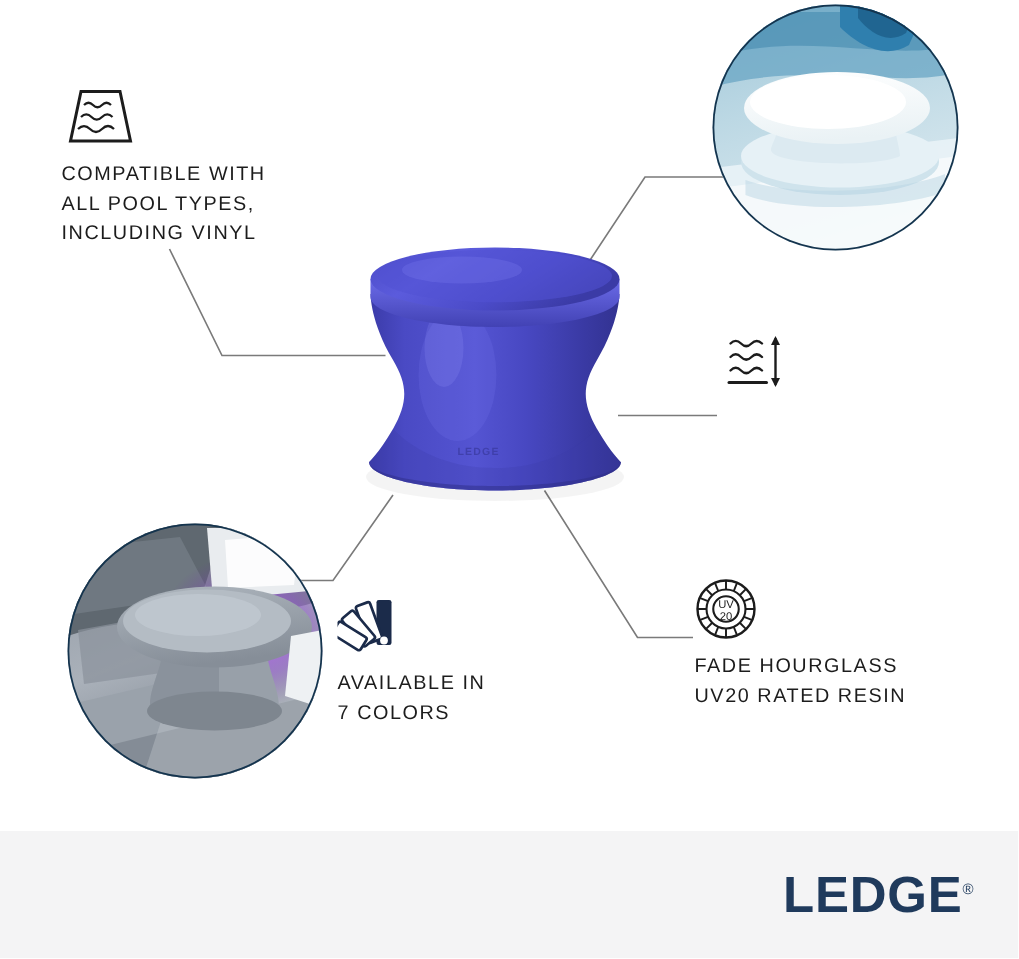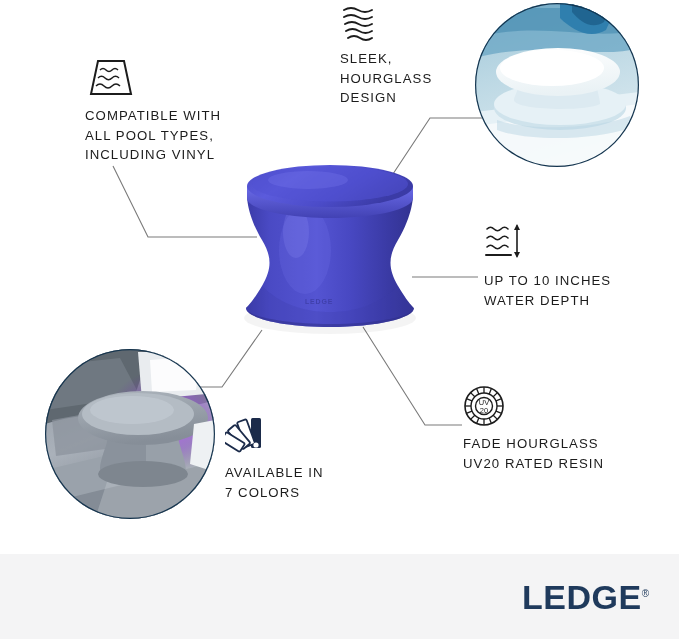--- a/index.html
+++ b/index.html
@@ -37,25 +37,25 @@
     letter-spacing: 1.05px;
     color: #1c1c1c;
     white-space: pre-line;
     font-weight: 400;
   }
   .feature-icon {
     display: block;
     margin-bottom: 7px;
   }
 
-  #feat-pool      { left: 41px;  top: 57px; margin-left: 44px;  }
+  #feat-pool      { left: 41px;  top: 57px;  }
   #feat-sleek     { left: 340px; top: 4px;   }
   #feat-depth     { left: 484px; top: 222px; }
   #feat-uv        { left: 463px; top: 385px; }
-  #feat-colors    { left: 225px; top: 414px; }
+  #feat-colors    { left: 225px; top: 396px; }
 
   
   #footer-band {
     position: absolute;
     left: 0;
     top: 554px;
     width: 679px;
     height: 85px;
     background: #f4f4f5;
     z-index: 6;
@@ -256,49 +256,33 @@
       <path d="M13,4 L39,4 L46,37 L6,37 Z" fill="none" stroke="#1c1c1c" stroke-width="2"></path>
       <path d="M15,13 q3,-3 6,0 t6,0 t6,0" fill="none" stroke="#1c1c1c" stroke-width="1.5"></path>
       <path d="M13,21 q3.5,-3.5 7,0 t7,0 t7,0" fill="none" stroke="#1c1c1c" stroke-width="1.5"></path>
       <path d="M11,29 q4,-4 8,0 t8,0 t8,0" fill="none" stroke="#1c1c1c" stroke-width="1.5"></path>
     </svg>
     <div class="feature-label">COMPATIBLE WITH
 ALL POOL TYPES,
 INCLUDING VINYL</div>
   </div>
 
-  <div class="feature" id="feat-sleek">
-    <svg class="feature-icon" width="46" height="38" viewBox="0 0 46 38">
-      <g fill="none" stroke="#1c1c1c" stroke-width="1.9" stroke-linecap="round">
-        <path d="M4,6 q7,-4 14,0 t14,0"></path>
-        <path d="M4,13 q7,-4 14,0 t14,0"></path>
-        <path d="M5,20 q7,-4 13.5,0 t13.5,0"></path>
-        <path d="M6,27 q6.5,-4 13,0 t13,0"></path>
-        <path d="M8,34 q6,-4 12,0 t12,0"></path>
-      </g>
-    </svg>
-    <div class="feature-label">SLEEK,
-HOURGLASS
-DESIGN</div>
-  </div>
 
   <div class="feature" id="feat-depth">
     <svg class="feature-icon" width="42" height="42" viewBox="0 0 42 42">
       <g fill="none" stroke="#1c1c1c" stroke-width="1.6" stroke-linecap="round">
         <path d="M3,7 q3.5,-3.5 7,0 t7,0 t7,0"></path>
         <path d="M3,16 q3.5,-3.5 7,0 t7,0 t7,0"></path>
         <path d="M3,25 q3.5,-3.5 7,0 t7,0 t7,0"></path>
         <path d="M2,33 L27,33" stroke-width="2"></path>
         <path d="M33,4 L33,34" stroke-width="1.6"></path>
       </g>
       <path d="M33,2 L30,8 L36,8 Z" fill="#1c1c1c"></path>
       <path d="M33,36 L30,30 L36,30 Z" fill="#1c1c1c"></path>
     </svg>
-    <div class="feature-label">UP TO 10 INCHES
-WATER DEPTH</div>
   </div>
 
   <div class="feature" id="feat-uv">
     <svg class="feature-icon" width="42" height="42" viewBox="0 0 42 42">
       <circle cx="21" cy="21" r="19" fill="none" stroke="#1c1c1c" stroke-width="1.6"></circle>
       <circle cx="21" cy="21" r="13" fill="none" stroke="#1c1c1c" stroke-width="1.4"></circle>
       <circle cx="21" cy="21" r="8.5" fill="none" stroke="#1c1c1c" stroke-width="1.4"></circle>
       <g stroke="#1c1c1c" stroke-width="1.3">
         <line x1="21" y1="2" x2="21" y2="8"></line>
         <line x1="21" y1="34" x2="21" y2="40"></line>

